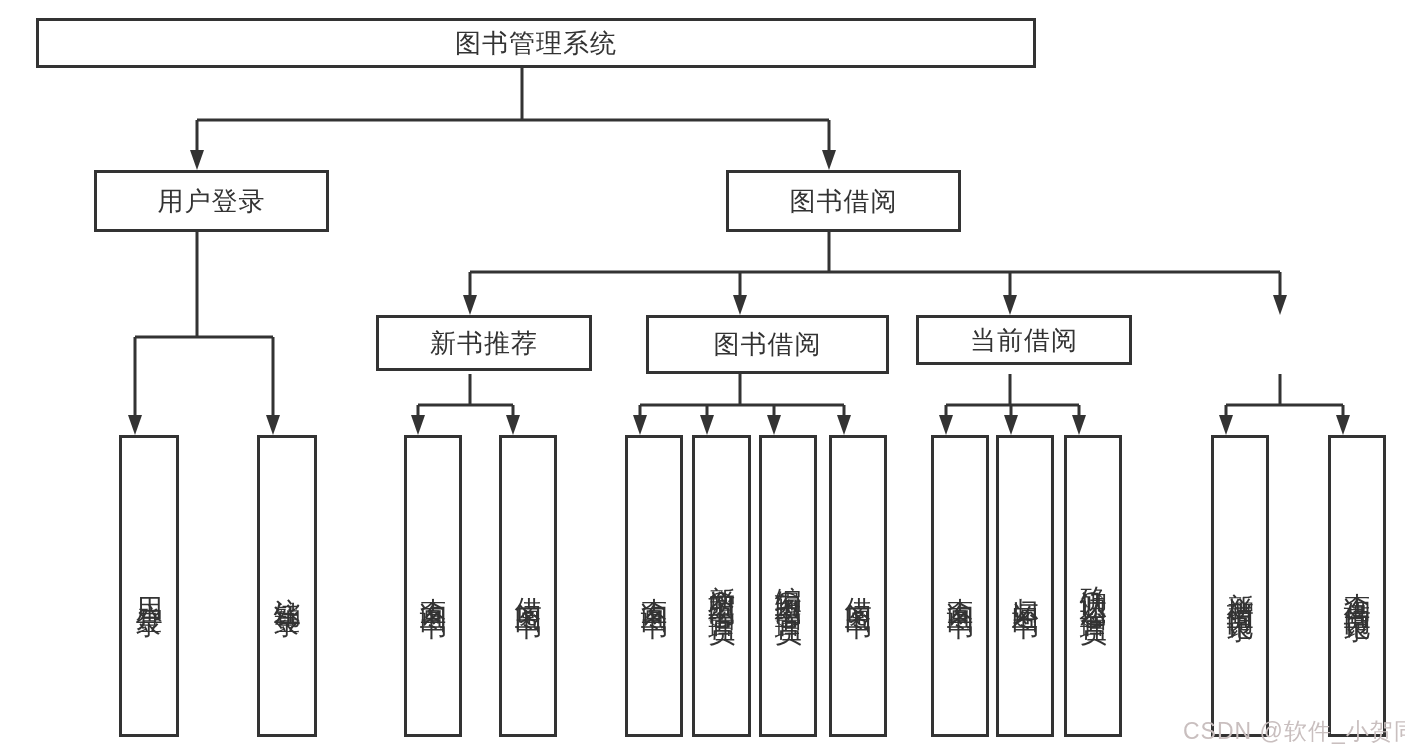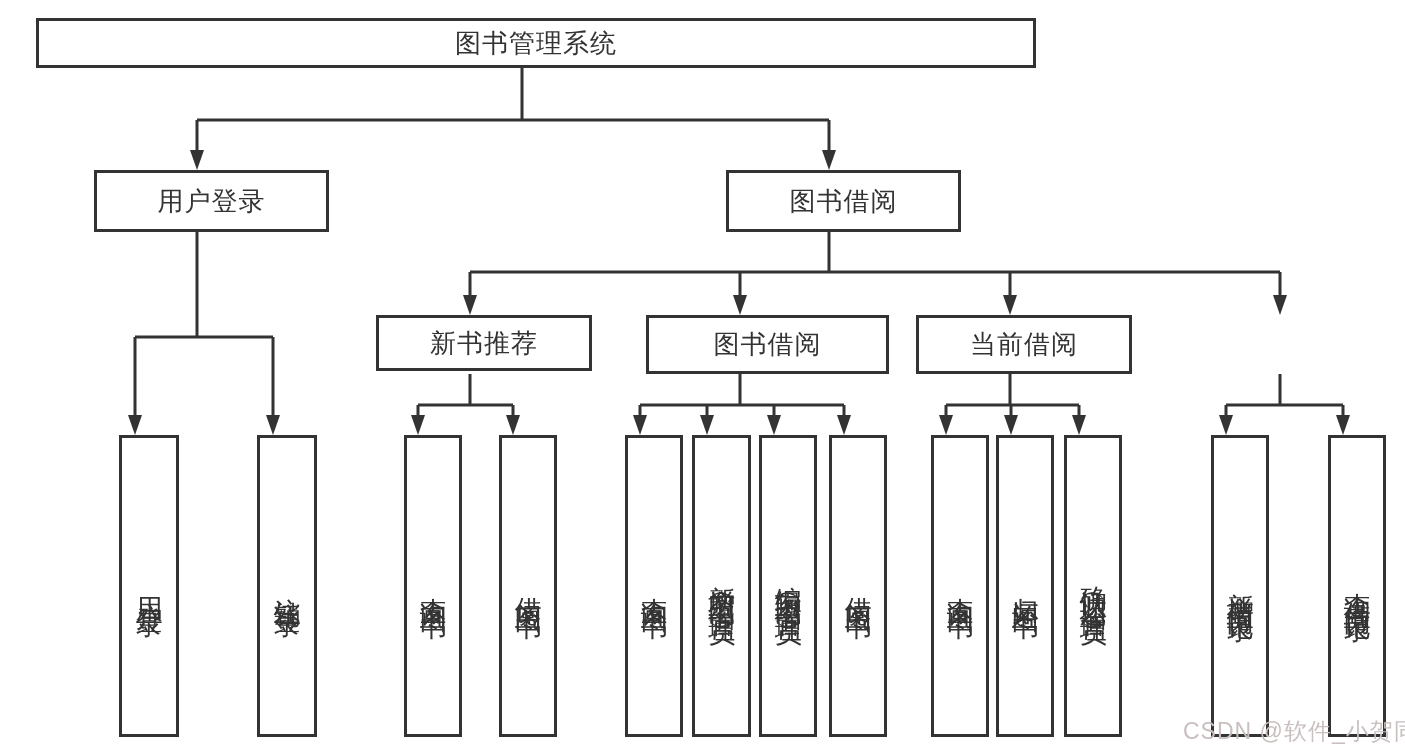--- a/index.html
+++ b/index.html
@@ -88,21 +88,21 @@
   <div class="node h" style="left:712px;top:170px;width:235px;height:62px">
     <span>图书借阅</span>
   </div>
 
   <div class="node h" style="left:362px;top:315px;width:216px;height:56px">
     <span>新书推荐</span>
   </div>
   <div class="node h" style="left:632px;top:315px;width:243px;height:59px">
     <span>图书借阅</span>
   </div>
-  <div class="node h" style="left:902px;top:315px;width:216px;height:59px">
+  <div class="node h" style="left:902px;top:315px;width:216px;height:50px">
     <span>当前借阅</span>
   </div>
 
   <div class="node v" style="left:105px;top:435px;width:60px;height:302px">
     <span class="vtext">用户登录</span>
   </div>
   <div class="node v" style="left:243px;top:435px;width:60px;height:302px">
     <span class="vtext">注销登录</span>
   </div>
 

